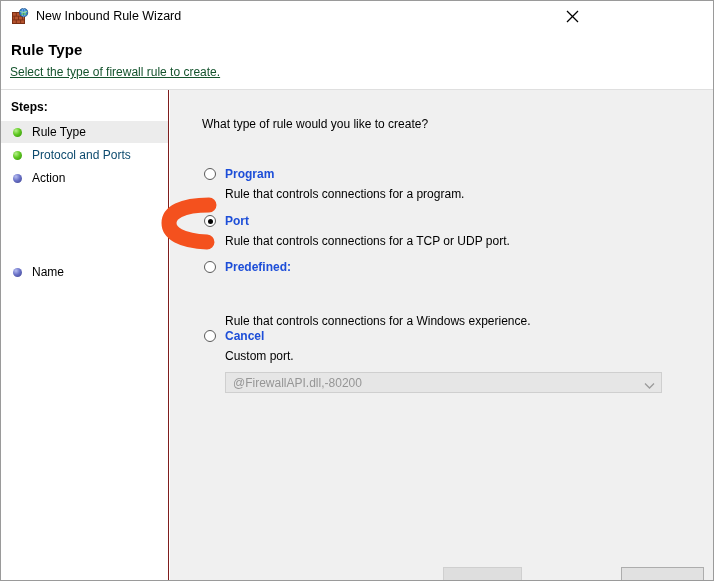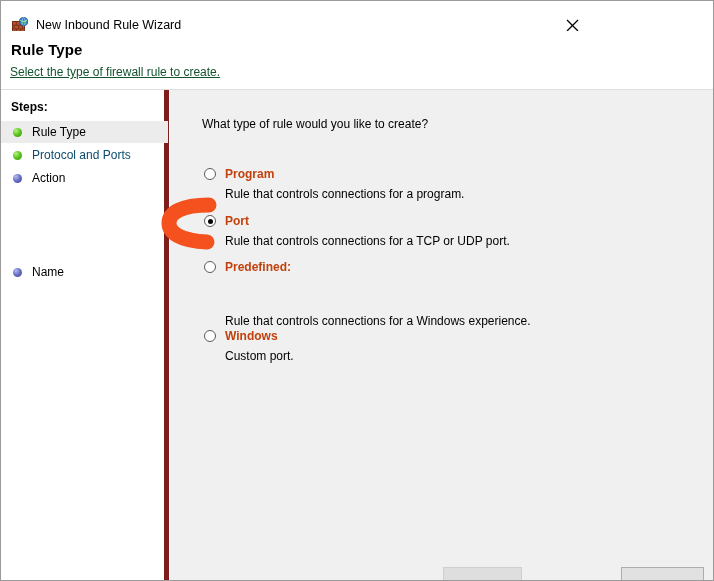--- a/index.html
+++ b/index.html
@@ -21,21 +21,21 @@
     height: 581px;
     background: #ffffff;
     border: 1px solid #9a9a9a;
     box-sizing: border-box;
     overflow: hidden;
   }
 
   
   #titlebar {
     position: absolute;
-    left: 0; top: 9px;
+    left: 0; top: 0;
     width: 594px; height: 30px;
     background: #ffffff;
   }
   #title-icon {
     position: absolute;
     left: 11px; top: 7px;
     width: 17px; height: 17px;
   }
   #title-text {
     position: absolute;
@@ -81,21 +81,21 @@
     width: 712px; height: 1px;
     background: #dfdfdf;
   }
 
   
   #sidebar {
     position: absolute;
     left: 0; top: 89px;
     width: 168px; height: 491px;
     background: #ffffff;
-    border-right: 5px solid #7f1d1d;
+    border-right: 1px solid #7f1d1d;
     box-sizing: border-box;
   }
   #steps-label {
     position: absolute;
     left: 10px; top: 10px;
     font-size: 12px;
     font-weight: bold;
     color: #000000;
   }
   .step-item {
@@ -161,21 +161,21 @@
     left: 2.5px; top: 2.5px;
     width: 5px; height: 5px;
     border-radius: 50%;
     background: #000000;
   }
   .option-title {
     position: absolute;
     left: 23px; top: 0px;
     font-size: 12px;
     font-weight: bold;
-    color: #c2410c;
+    color: #1d4ed8;
     white-space: nowrap;
     cursor: default;
   }
   .option-desc {
     position: absolute;
     left: 23px; top: 20px;
     font-size: 12px;
     font-weight: normal;
     color: #000000;
     white-space: nowrap;
@@ -325,24 +325,32 @@
       <span class="option-title">Port</span>
       <span class="option-desc">Rule that controls connections for a TCP or UDP port.</span>
     </div>
 
     <div class="option" style="top:170px;">
       <span class="radio"></span>
       <span class="option-title">Predefined:</span>
       <span class="option-desc" style="top:54px;">Rule that controls connections for a Windows experience.</span>
     </div>
 
+    <div id="combo">
+      <span id="combo-value">@FirewallAPI.dll,-80200</span>
+      <span id="combo-arrow">
+        <svg width="11" height="8" viewBox="0 0 11 8">
+          <path d="M1 1.5 L5.5 6 L10 1.5" fill="none" stroke="#9b9b9b" stroke-width="1.3"></path>
+        </svg>
+      </span>
+    </div>
 
     <div class="option" style="top:239px;">
       <span class="radio"></span>
-      <span class="option-title">Windows</span>
+      <span class="option-title">Cancel</span>
       <span class="option-desc">Custom port.</span>
     </div>
 
   </div>
 
   <button class="btn" id="btn-back">&lt; Back</button>
   <button class="btn" id="btn-cancel">Cancel</button>
 
   <div id="annotation">
     <svg width="60" height="62" viewBox="0 0 60 62">

